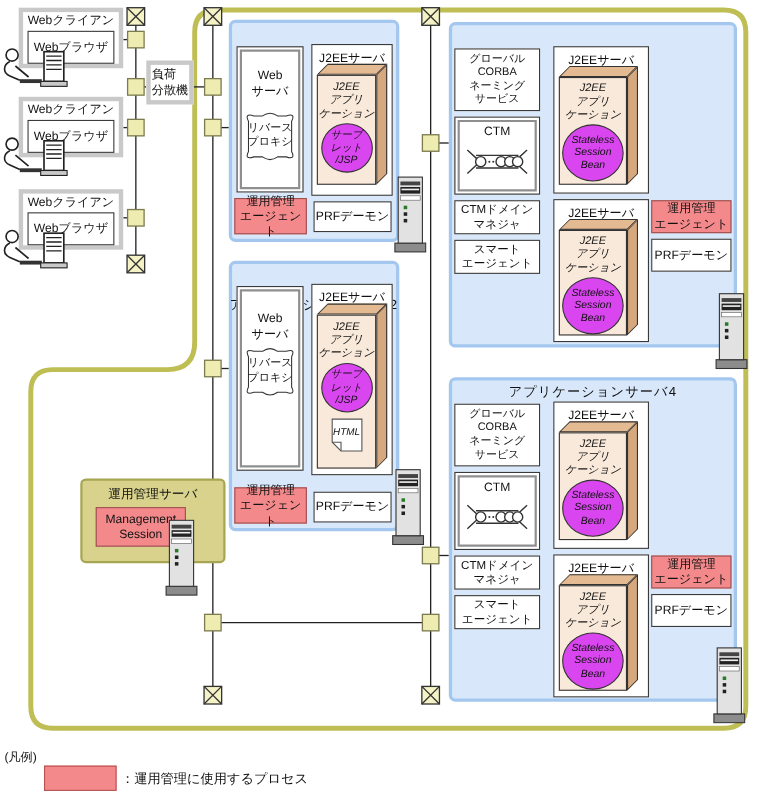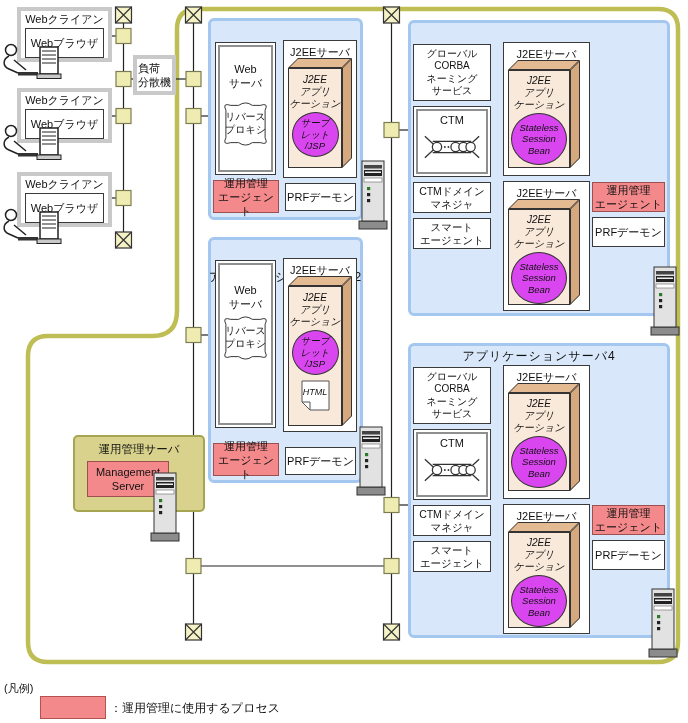--- a/index.html
+++ b/index.html
@@ -327,21 +327,21 @@
   </div>
   <div class="box pink cc lbl11 pre" style="left:592px;top:505px;width:73px;height:30px;"><span>運用管理
 エージェント</span></div>
   <div class="box cc lbl11" style="left:592px;top:540px;width:73px;height:30px;">
       <span>PRFデーモン</span>
     </div>
 
   <div class="khaki" style="left:45px;top:435px;width:132px;height:77px;margin-left:28px;">
     <div class="abs" style="left:0;top:5px;width:100%;text-align:center;font-size:11.5px;">運用管理サーバ</div>
     <div class="box pink cc lbl11 pre" style="left:12px;top:24px;width:82px;height:36px;"><span>Management
-Server</span></div>
+Session</span></div>
   </div>
 
   <svg class="abs" width="30" height="70" viewBox="0 0 30 70" style="left:150px;top:472px;z-index:3">
     <rect x="1" y="61" width="28" height="8" fill="#8c8c8c" stroke="#333"></rect>
     <rect x="4" y="1" width="22" height="60" fill="#e2e2e2" stroke="#333"></rect>
     <rect x="6" y="5" width="18" height="3.5" fill="#444"></rect>
       <rect x="6" y="10" width="18" height="6" fill="#222"></rect>
     <rect x="7" y="11.5" width="16" height="1.5" fill="#eee"></rect>
       <rect x="6" y="18" width="18" height="4" fill="#fff" stroke="#666" stroke-width="0.6"></rect>
     <rect x="9" y="27" width="3.2" height="3.2" fill="#2a7a2a"></rect>

